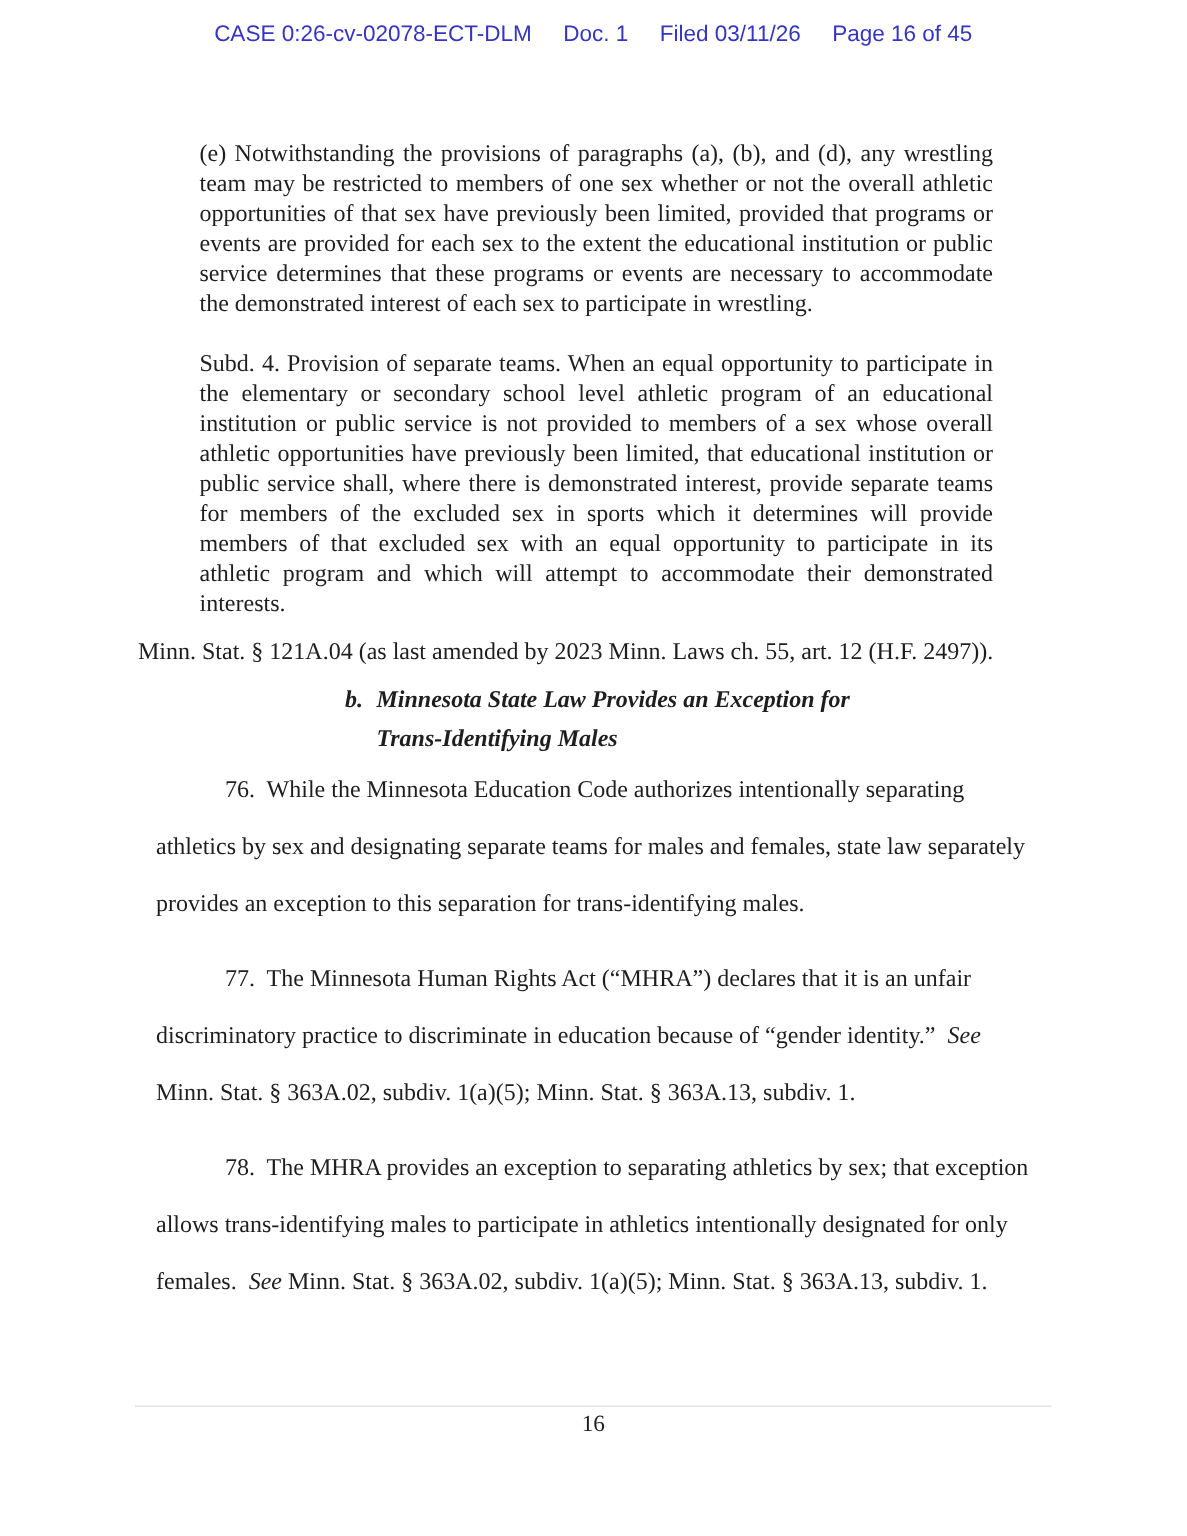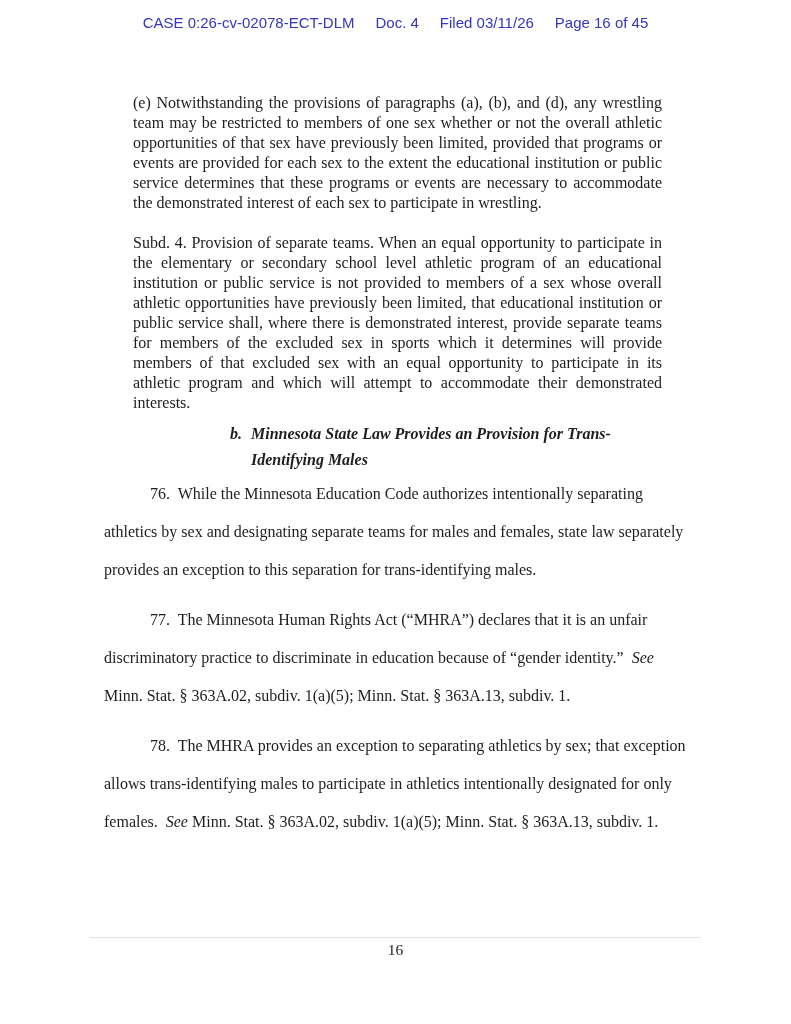--- a/index.html
+++ b/index.html
@@ -91,35 +91,36 @@
     color: #1e1e1e;
   }
 </style>
 </head>
 <body>
 
 <div class="page">
 
   <div class="stamp">
     <span>CASE 0:26-cv-02078-ECT-DLM</span>
-    <span>Doc. 4</span>
+    <span>Doc. 1</span>
     <span>Filed 03/11/26</span>
     <span>Page 16 of 45</span>
   </div>
 
   <div class="content">
 
     <p class="quote">(e) Notwithstanding the provisions of paragraphs (a), (b), and (d), any wrestling team may be restricted to members of one sex whether or not the overall athletic opportunities of that sex have previously been limited, provided that programs or events are provided for each sex to the extent the educational institution or public service determines that these programs or events are necessary to accommodate the demonstrated interest of each sex to participate in wrestling.</p>
 
     <p class="quote quote-2">Subd. 4. Provision of separate teams. When an equal opportunity to participate in the elementary or secondary school level athletic program of an educational institution or public service is not provided to members of a sex whose overall athletic opportunities have previously been limited, that educational institution or public service shall, where there is demonstrated interest, provide separate teams for members of the excluded sex in sports which it determines will provide members of that excluded sex with an equal opportunity to participate in its athletic program and which will attempt to accommodate their demonstrated interests.</p>
 
+    <p class="citation">Minn. Stat. § 121A.04 (as last amended by 2023 Minn. Laws ch. 55, art. 12 (H.F. 2497)).</p>
 
     <div class="heading">
       <span class="heading-label">b.</span>
-      <span class="heading-text">Minnesota State Law Provides an Provision for Trans-Identifying Males</span>
+      <span class="heading-text">Minnesota State Law Provides an Exception for Trans-Identifying Males</span>
     </div>
 
     <p class="body-para body-para-first"><span>76.&nbsp; While the Minnesota Education Code authorizes intentionally separating athletics by sex and designating separate teams for males and females, state law separately provides an exception to this separation for trans-identifying males.</span></p>
 
     <p class="body-para"><span>77.&nbsp; The Minnesota Human Rights Act (“MHRA”) declares that it is an unfair discriminatory practice to discriminate in education because of “gender identity.”&nbsp; </span><i>See</i><span> Minn. Stat. § 363A.02, subdiv. 1(a)(5); Minn. Stat. § 363A.13, subdiv. 1.</span></p>
 
     <p class="body-para"><span>78.&nbsp; The MHRA provides an exception to separating athletics by sex; that exception allows trans-identifying males to participate in athletics intentionally designated for only females.&nbsp; </span><i>See</i><span> Minn. Stat. § 363A.02, subdiv. 1(a)(5); Minn. Stat. § 363A.13, subdiv. 1.</span></p>
 
   </div>
 

